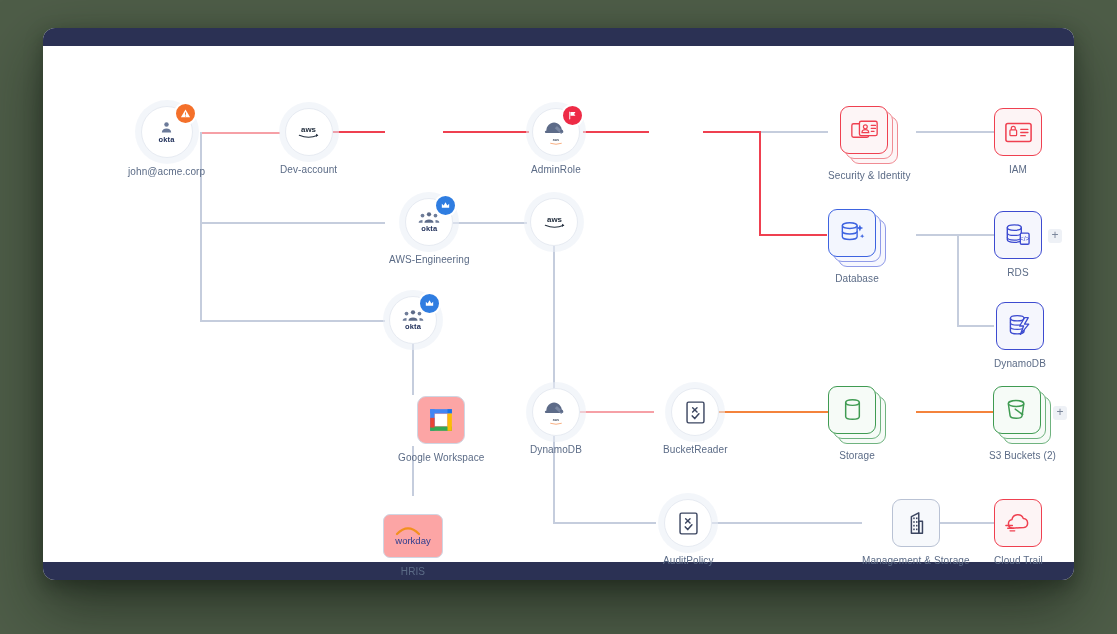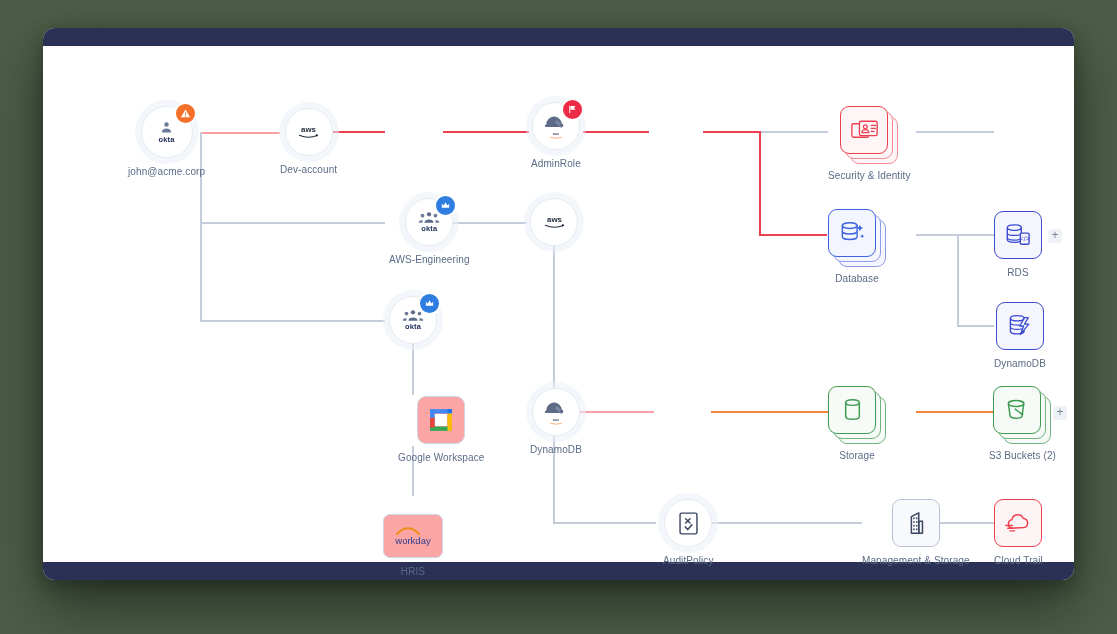--- a/index.html
+++ b/index.html
@@ -174,21 +174,21 @@
           <svg width="25" height="16" viewBox="0 0 60 36">
             <text x="30" y="18" font-family="Liberation Sans, sans-serif" font-size="19" font-weight="bold" fill="#232f3e" text-anchor="middle">aws</text>
             <path d="M8 26 q22 9 44 0" stroke="#232f3e" stroke-width="2.6" fill="none" stroke-linecap="round"></path>
             <path d="M48 22 l5 4 -5 4" fill="#232f3e"></path>
           </svg>
         </div>
         <div class="label">Dev-account</div>
       </div>
 
 
-      <div class="node" style="left:488px;top:56px;">
+      <div class="node" style="left:488px;top:62px;">
         <div class="circ">
           <div class="aws-mark">
             <svg width="25" height="17" viewBox="0 0 34 24">
               <path d="M4 17c0-7 5-12 11-12s11 5 11 12z" fill="#5d6b88"></path>
               <rect x="2" y="16.5" width="26" height="3.4" rx="1.6" fill="#5d6b88"></rect>
               <path d="M19 10l9 8-3 3-9-8z" fill="#7b88a3"></path>
               <circle cx="25.5" cy="17" r="2.2" fill="#5d6b88"></circle>
             </svg>
             <svg width="16" height="9" viewBox="0 0 60 26" class="sub">
               <text x="30" y="13" font-family="Liberation Sans, sans-serif" font-size="13" font-weight="bold" fill="#4a5568" text-anchor="middle">aws</text>
@@ -297,20 +297,30 @@
             </svg>
             <svg width="16" height="9" viewBox="0 0 60 26" class="sub">
               <text x="30" y="13" font-family="Liberation Sans, sans-serif" font-size="13" font-weight="bold" fill="#4a5568" text-anchor="middle">aws</text>
               <path d="M10 20 q20 7 40 0" stroke="#f4833c" stroke-width="2.4" fill="none" stroke-linecap="round"></path>
             </svg>
           </div>
         </div>
         <div class="label">DynamoDB</div>
       </div>
 
+      <div class="node" style="left:620px;top:342px;">
+        <div class="circ">
+          <svg width="19" height="23" viewBox="0 0 20 24">
+            <rect x="1.1" y="1.1" width="17.8" height="21.8" rx="1.6" fill="#fff" stroke="#3b4560" stroke-width="1.5"></rect>
+            <path d="M7 7l4.6 4.6M11.6 7L7 11.6" stroke="#3b4560" stroke-width="1.5" stroke-linecap="round"></path>
+            <path d="M6.6 15.6l2.6 2.8 4.4-5" stroke="#3b4560" stroke-width="1.6" fill="none" stroke-linecap="round" stroke-linejoin="round"></path>
+          </svg>
+        </div>
+        <div class="label">BucketReader</div>
+      </div>
 
       <div class="node" style="left:620px;top:453px;">
         <div class="circ">
           <svg width="19" height="23" viewBox="0 0 20 24">
             <rect x="1.1" y="1.1" width="17.8" height="21.8" rx="1.6" fill="#fff" stroke="#3b4560" stroke-width="1.5"></rect>
             <path d="M7 7l4.6 4.6M11.6 7L7 11.6" stroke="#3b4560" stroke-width="1.5" stroke-linecap="round"></path>
             <path d="M6.6 15.6l2.6 2.8 4.4-5" stroke="#3b4560" stroke-width="1.6" fill="none" stroke-linecap="round" stroke-linejoin="round"></path>
           </svg>
         </div>
         <div class="label">AuditPolicy</div>
@@ -326,20 +336,31 @@
               <rect x="10" y="1" width="21" height="17" rx="2" fill="#fdf4f5" stroke="#ef4050" stroke-width="1.6"></rect>
               <circle cx="17" cy="7.6" r="2.3" fill="none" stroke="#ef4050" stroke-width="1.4"></circle>
               <path d="M13 14.5c0-2.4 1.8-3.6 4-3.6s4 1.2 4 3.6z" fill="none" stroke="#ef4050" stroke-width="1.4"></path>
               <path d="M24 6h5M24 9.5h5M24 13h3.4" stroke="#ef4050" stroke-width="1.4" stroke-linecap="round"></path>
             </svg>
           </div>
         </div>
         <div class="label">Security &amp; Identity</div>
       </div>
 
+      <div class="node" style="left:951px;top:62px;">
+        <div class="tile red">
+          <svg width="27" height="21" viewBox="0 0 30 22">
+            <rect x="1" y="1" width="28" height="20" rx="2.2" fill="none" stroke="#ef4050" stroke-width="1.7"></rect>
+            <rect x="5.5" y="8" width="7.4" height="6.4" rx="1" fill="none" stroke="#ef4050" stroke-width="1.4"></rect>
+            <path d="M7 8V6.4a2.2 2.2 0 014.4 0V8" fill="none" stroke="#ef4050" stroke-width="1.4"></path>
+            <path d="M17.5 7.5h8M17.5 11h8M17.5 14.5h5" stroke="#ef4050" stroke-width="1.5" stroke-linecap="round"></path>
+          </svg>
+        </div>
+        <div class="label">IAM</div>
+      </div>
 
       <div class="node" style="left:785px;top:163px;">
         <div class="stack blue">
           <div class="lay l3"></div>
           <div class="lay l2"></div>
           <div class="lay l1">
             <svg width="27" height="24" viewBox="0 0 28 26">
               <ellipse cx="11" cy="5" rx="8" ry="3.1" fill="none" stroke="#3d63e0" stroke-width="1.5"></ellipse>
               <path d="M3 5v12c0 1.7 3.6 3.1 8 3.1s8-1.4 8-3.1V5" fill="none" stroke="#3d63e0" stroke-width="1.5"></path>
               <path d="M3 11c0 1.7 3.6 3.1 8 3.1s8-1.4 8-3.1" fill="none" stroke="#3d63e0" stroke-width="1.4"></path>

